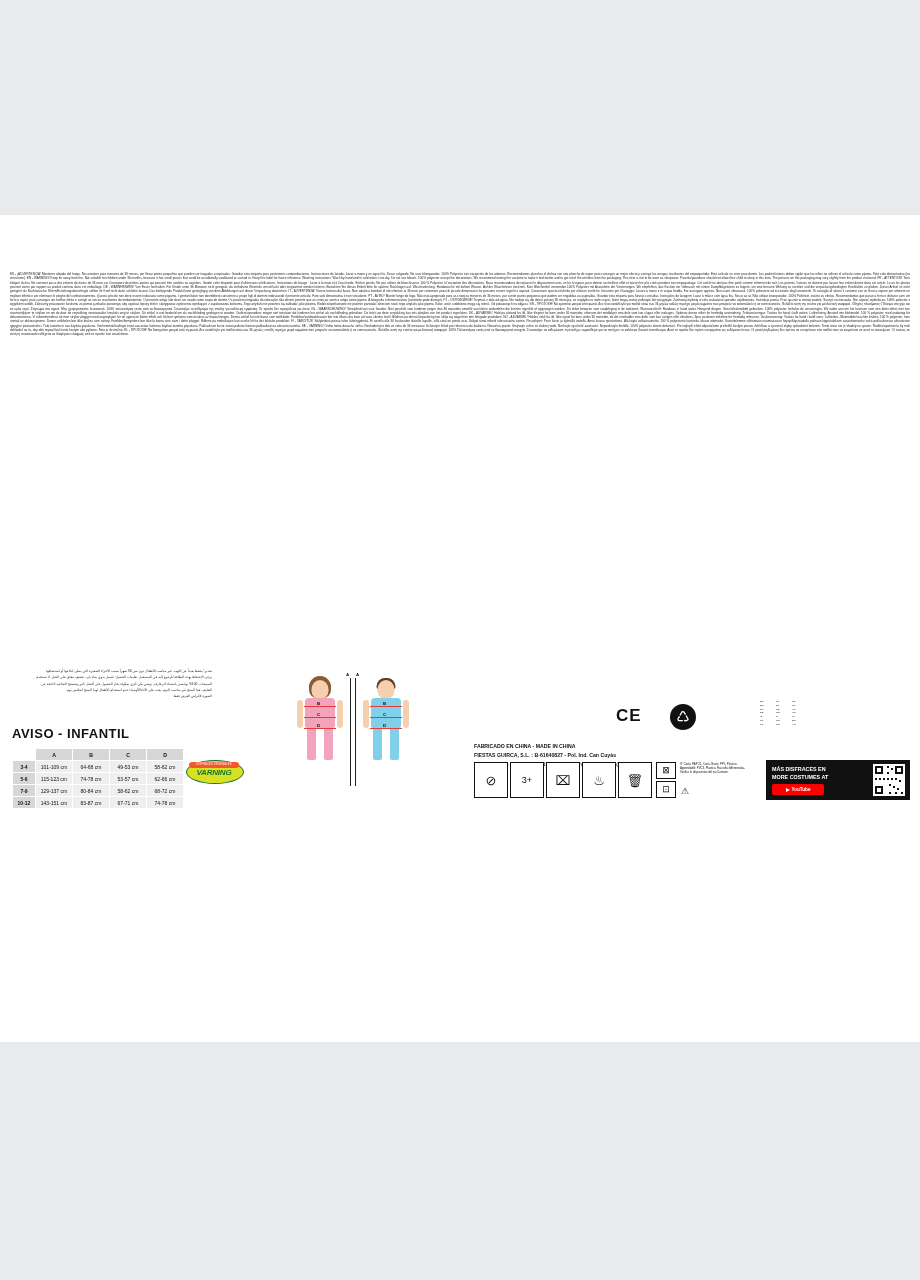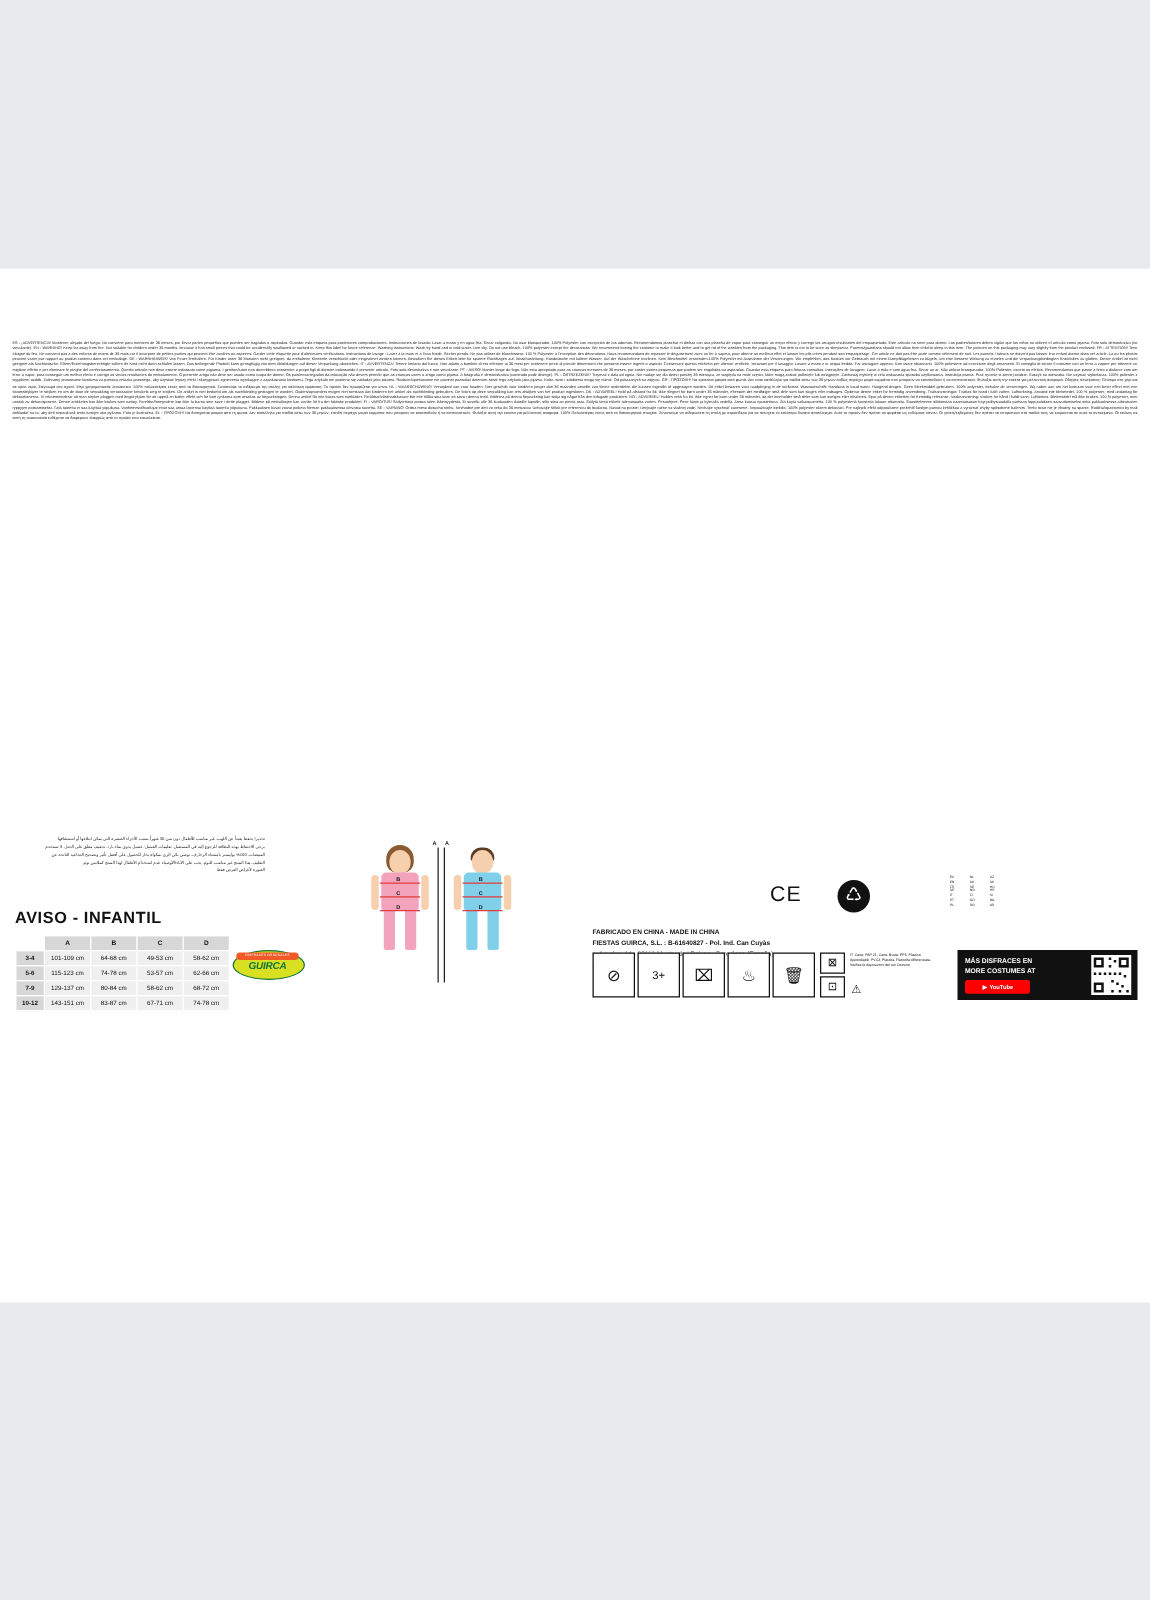--- a/index.html
+++ b/index.html
@@ -61,21 +61,21 @@
   .pants-b{background:#7fd0e8;}
   .measline{position:absolute;background:#e23b3b;height:1.2px;}
   .measlbl{position:absolute;font-size:4.4px;font-weight:bold;color:#111;}
   .vline{position:absolute;width:1px;background:#222;}
 
   
   .manu{position:absolute;left:474px;top:742px;font-size:5.2px;line-height:1.75;color:#111;}
   .manu .b{font-weight:bold;}
 
   
-  .ce{position:absolute;left:616px;top:706px;font-size:17px;font-weight:normal;letter-spacing:1px;color:#111;}
+  .ce{position:absolute;left:616px;top:706px;font-size:17px;font-weight:bold;letter-spacing:1px;color:#111;}
   .recycle{position:absolute;left:670px;top:704px;width:26px;height:26px;border-radius:50%;
            background:#111;color:#fff;font-size:15px;text-align:center;line-height:26px;}
 
   
   .icons{position:absolute;left:474px;top:762px;width:276px;height:36px;}
   .ic{position:absolute;top:0;height:36px;border:0.8px solid #111;box-sizing:border-box;
       display:flex;align-items:center;justify-content:center;background:#fff;}
   .icsmall{position:absolute;border:0.8px solid #111;box-sizing:border-box;background:#fff;
            display:flex;align-items:center;justify-content:center;}
   .glyph{font-size:13px;line-height:1;color:#111;}
@@ -156,21 +156,21 @@
       <td class="val">83-87 cm</td>
       <td class="val">67-71 cm</td>
       <td class="val">74-78 cm</td>
     </tr>
   </tbody>
     </table>
 
   <div class="logo">
     <div class="oval"></div>
     <div class="band2">DISFRACES ORIGINALES</div>
-    <div class="word">GUIRCA</div>
+    <div class="word">VARNING</div>
   </div>
 
   <div class="figs">
 
     <div class="vline" style="left:58px;top:6px;height:108px;"></div>
     <div class="vline" style="left:63px;top:6px;height:108px;"></div>
     <div class="measlbl" style="left:54px;top:0px;">A</div>
     <div class="measlbl" style="left:64px;top:0px;">A</div>
 
     <div class="fig girl">

